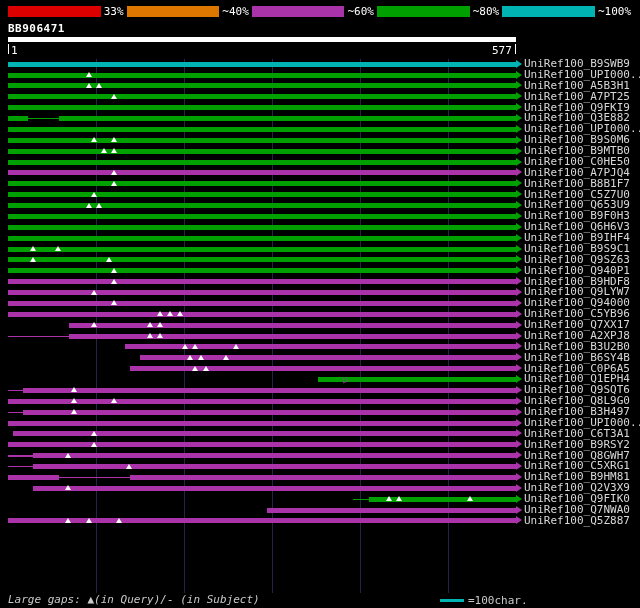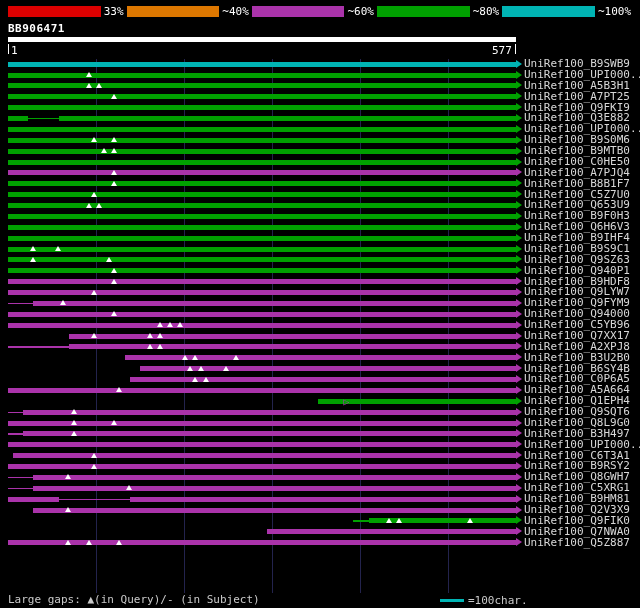--- a/index.html
+++ b/index.html
@@ -22,21 +22,21 @@
   .seg { position:absolute; }
   .seg.thick { top:2.7px; height:5px; }
   .seg.thin  { top:4.7px; height:1.4px; }
   .arrowhead { position:absolute; left:508px; top:0.7px; width:0; height:0;
     border-top:4.5px solid transparent; border-bottom:4.5px solid transparent; border-left:6px solid; }
   .gap-marker { position:absolute; top:2.2px; width:0; height:0; margin-left:-3.5px;
     border-left:3.5px solid transparent; border-right:3.5px solid transparent; border-bottom:5px solid #fff; }
   .hollow-arrow { position:absolute; top:-0.5px; font-size:10px; line-height:11px; }
   .hit-label { position:absolute; left:516px; top:0; font-size:11px; line-height:10.88px; color:#d8d8d8; white-space:nowrap; }
   .legend { position:absolute; top:593px; left:8px; width:626px; height:14px; font-size:11px; color:#c9c9c9; }
-  .legend-gaps { position:absolute; left:0; top:0; line-height:14px; }
+  .legend-gaps { position:absolute; left:0; top:0; line-height:14px;font-style:italic; }
   .legend-scale { position:absolute; left:432px; top:0; display:flex; align-items:center; height:14px; }
   .scalebar-line { width:24px; height:3px; margin-right:4px; background:#00b4b4; }
 </style>
 </head>
 <body>
 
 <div class="screen">
   <div class="scale">
       <div class="scale-block" style="background: rgb(221, 0, 0);"></div>
       <div class="scale-label">33%</div>
@@ -232,29 +232,20 @@
       <div class="hit-row">
         <div class="bar-area">
           <div class="seg thick" style="left: 0%; width: 100%; background: rgb(170, 51, 170);"></div>
           <div class="arrowhead" style="border-left-color: rgb(170, 51, 170);"></div>
           <div class="gap-marker" style="left: 17%;"></div>
         </div>
         <div class="hit-label">UniRef100_Q9LYW7</div>
       </div>
       <div class="hit-row">
         <div class="bar-area">
-          <div class="seg thin" style="left: 0%; width: 5%; background: rgb(170, 51, 170);"></div>
-          <div class="seg thick" style="left: 5%; width: 95%; background: rgb(170, 51, 170);"></div>
-          <div class="arrowhead" style="border-left-color: rgb(170, 51, 170);"></div>
-          <div class="gap-marker" style="left: 11%;"></div>
-        </div>
-        <div class="hit-label">UniRef100_Q9FYM9</div>
-      </div>
-      <div class="hit-row">
-        <div class="bar-area">
           <div class="seg thick" style="left: 0%; width: 100%; background: rgb(170, 51, 170);"></div>
           <div class="arrowhead" style="border-left-color: rgb(170, 51, 170);"></div>
           <div class="gap-marker" style="left: 21%;"></div>
         </div>
         <div class="hit-label">UniRef100_Q94000</div>
       </div>
       <div class="hit-row">
         <div class="bar-area">
           <div class="seg thick" style="left: 0%; width: 100%; background: rgb(170, 51, 170);"></div>
           <div class="arrowhead" style="border-left-color: rgb(170, 51, 170);"></div>
@@ -305,28 +296,20 @@
         <div class="hit-label">UniRef100_B6SY4B</div>
       </div>
       <div class="hit-row">
         <div class="bar-area">
           <div class="seg thick" style="left: 24%; width: 76%; background: rgb(170, 51, 170);"></div>
           <div class="arrowhead" style="border-left-color: rgb(170, 51, 170);"></div>
           <div class="gap-marker" style="left: 37%;"></div>
           <div class="gap-marker" style="left: 39%;"></div>
         </div>
         <div class="hit-label">UniRef100_C0P6A5</div>
-      </div>
-      <div class="hit-row">
-        <div class="bar-area">
-          <div class="seg thick" style="left: 0%; width: 100%; background: rgb(170, 51, 170);"></div>
-          <div class="arrowhead" style="border-left-color: rgb(170, 51, 170);"></div>
-          <div class="gap-marker" style="left: 22%;"></div>
-        </div>
-        <div class="hit-label">UniRef100_A5A664</div>
       </div>
       <div class="hit-row">
         <div class="bar-area">
           <div class="seg thick" style="left: 61%; width: 39%; background: rgb(0, 160, 0);"></div>
           <div class="arrowhead" style="border-left-color: rgb(0, 160, 0);"></div>
           <div class="hollow-arrow" style="left: 66%; color: rgb(170, 51, 170);">▷</div>
         </div>
         <div class="hit-label">UniRef100_Q1EPH4</div>
       </div>
       <div class="hit-row">

